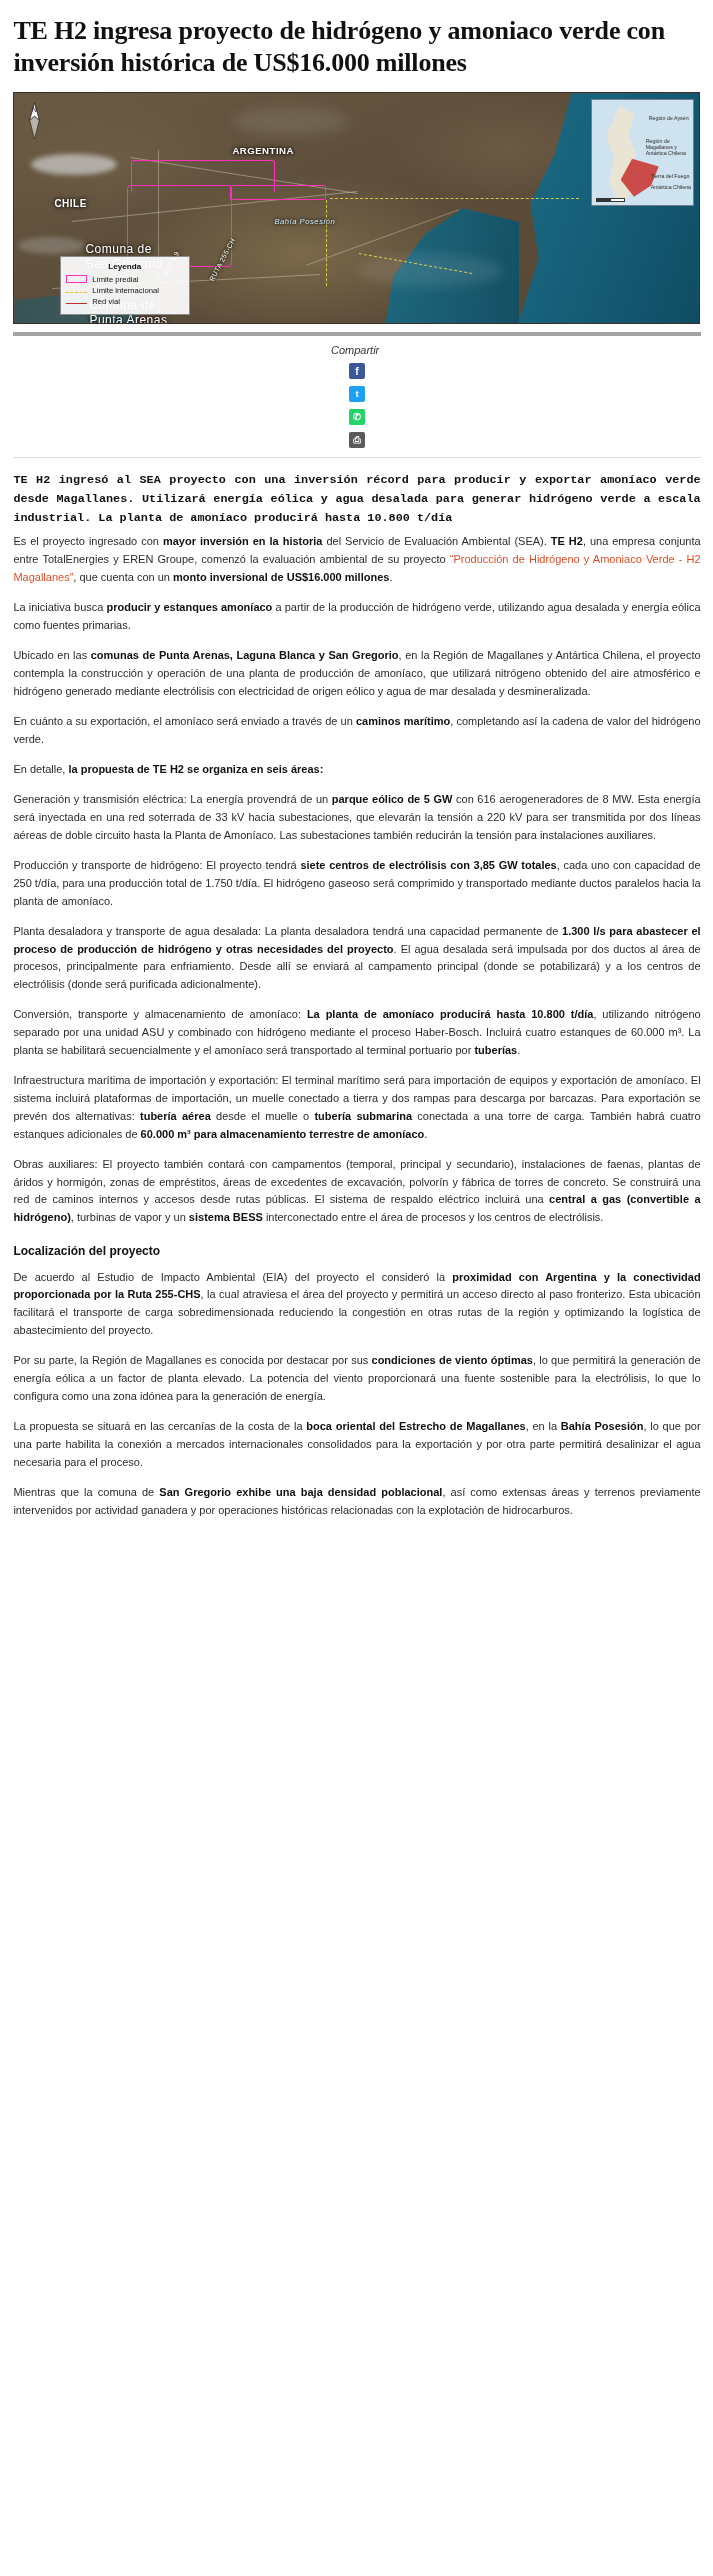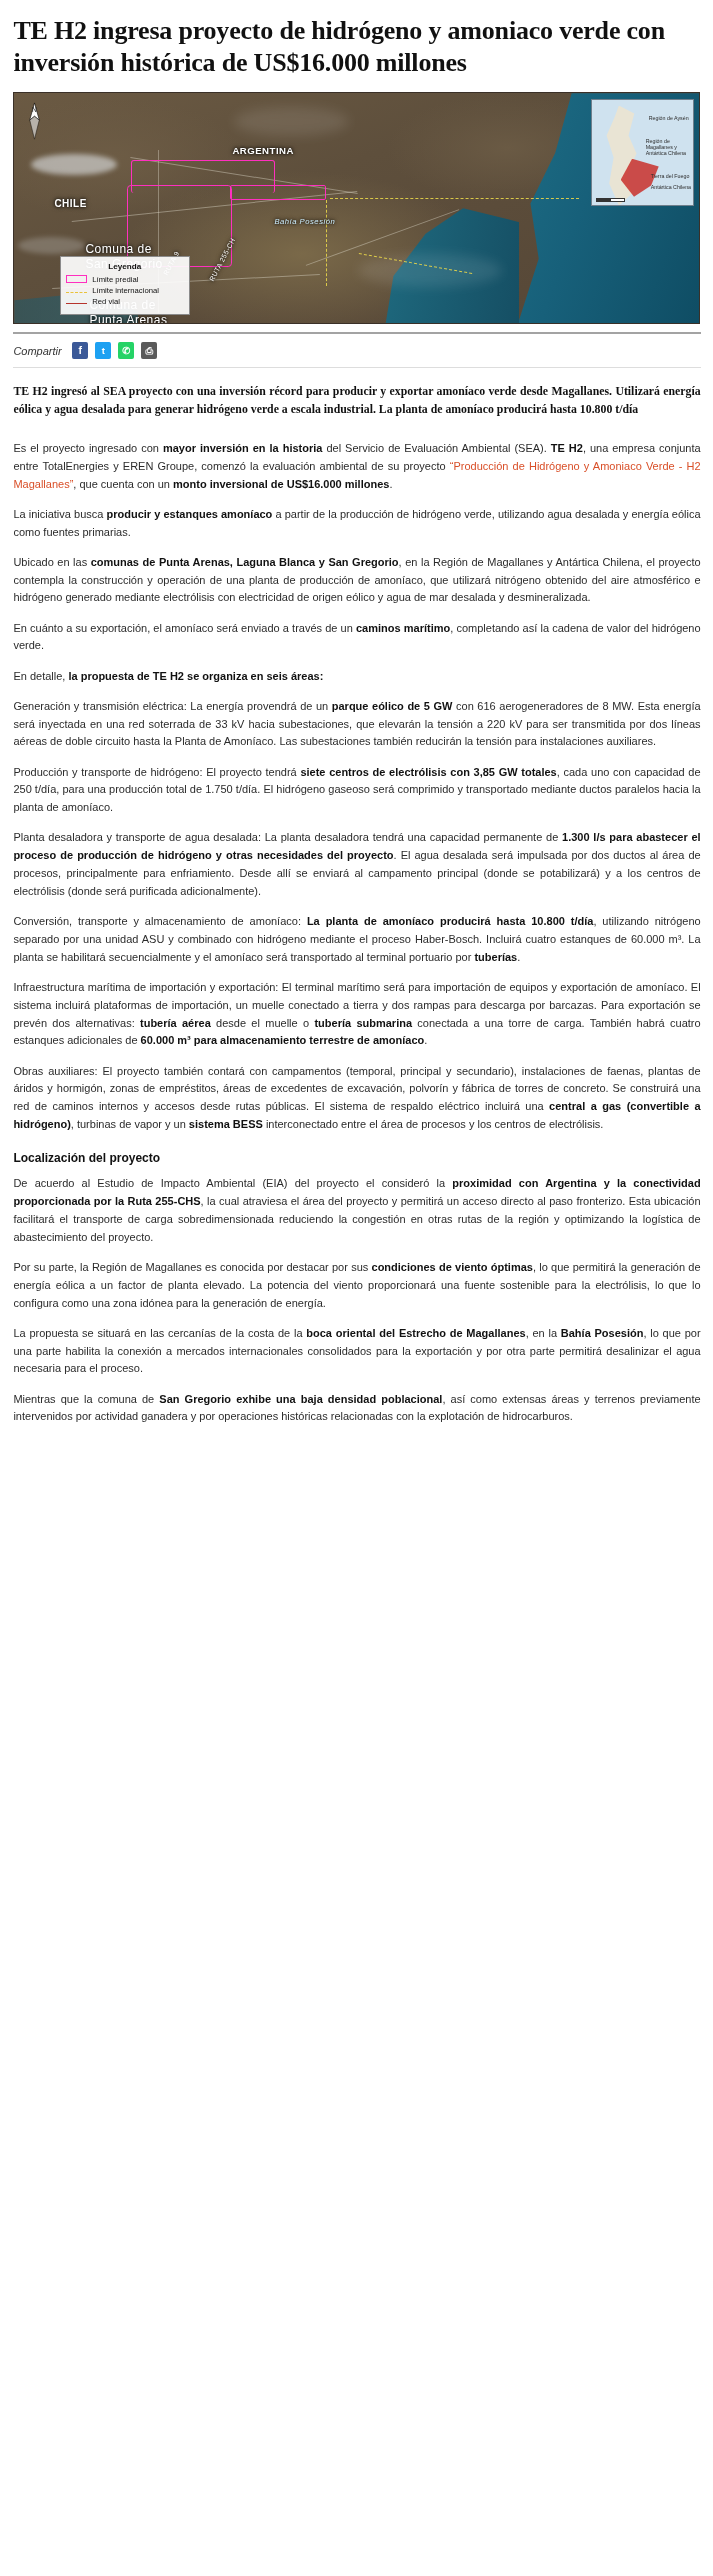--- a/index.html
+++ b/index.html
@@ -186,24 +186,25 @@
     font-style: italic;
     color: #555;
     margin: 5.7px 0 9.6px 0;
   }
 
   
   .share-bar {
     display: flex;
     align-items: center;
     gap: 6.7px;
-    border-top: 2px solid #a3a3a3;
+    border-top: 4px solid #a3a3a3;
     border-bottom: 1px solid #dddddd;
     padding: 8.6px 0;
     margin: 7.7px 0 13.4px 0;
+    flex-direction: column;
   }
   .share-label {
     font-family: "Liberation Sans", sans-serif;
     font-size: 11px;
     font-style: italic;
     color: #333;
     margin-right: 3.8px;
   }
   .share-ico {
     width: 16.3px; height: 16.3px;
@@ -225,26 +226,26 @@
   
   p {
     font-family: "Liberation Sans", sans-serif;
     font-size: 11px;
     line-height: 1.62;
     color: #2b2b2b;
     margin: 0 0 12.4px 0;
     text-align: justify;
   }
   p.lead {
-    font-family: Liberation Serif, serif;
+    font-family: Liberation Mono, monospace;
     font-weight: bold;
     font-size: 11.8px;
     line-height: 1.58;
     color: #111;
-    margin-bottom: 21px;
+    margin-bottom: 6px;
   }
   b, strong { font-weight: bold; color: #111; }
   a.inline-link {
     color: #d94f28;
     text-decoration: none;
   }
   h2.section {
     font-family: "Liberation Sans", sans-serif;
     font-size: 12px;
     font-weight: bold;

